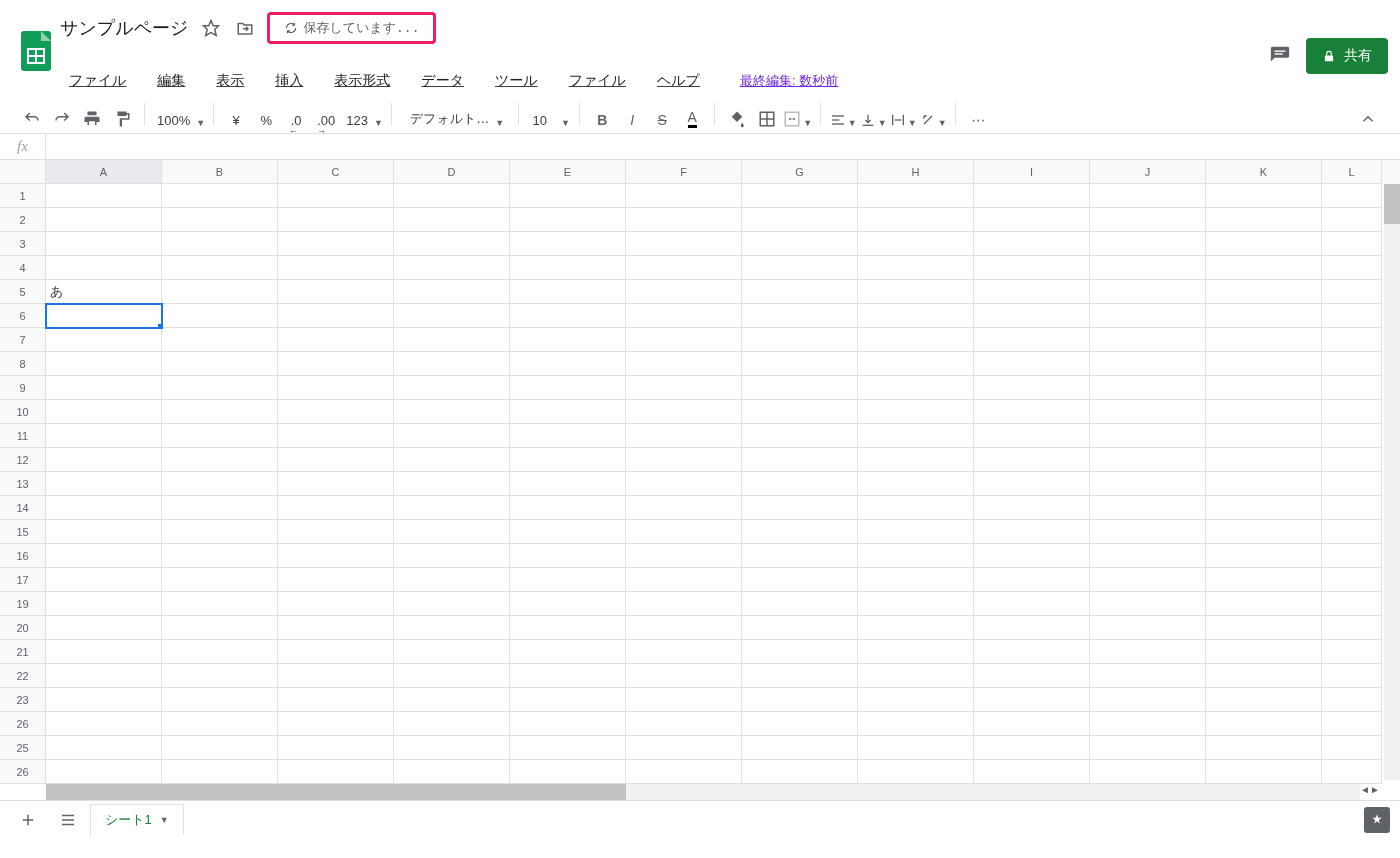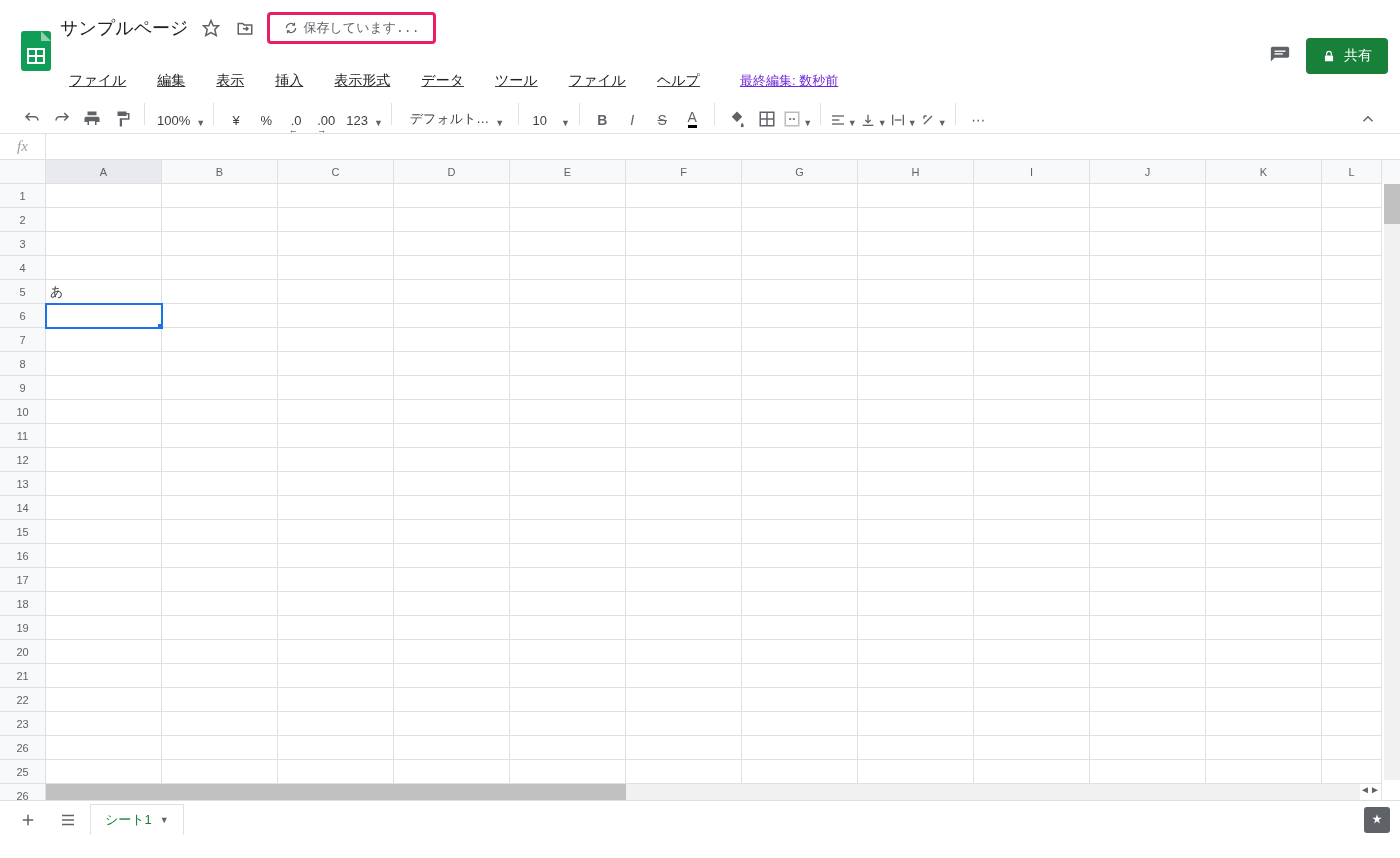--- a/index.html
+++ b/index.html
@@ -526,35 +526,20 @@
         <div class="cell"></div>
         <div class="cell"></div>
         <div class="cell"></div>
         <div class="cell"></div>
         <div class="cell"></div>
         <div class="cell"></div>
         <div class="cell"></div>
         <div class="cell" style="width: 60px;"></div>
       </div>
       <div class="row">
-        <div class="row-h">18</div>
-        <div class="cell"></div>
-        <div class="cell"></div>
-        <div class="cell"></div>
-        <div class="cell"></div>
-        <div class="cell"></div>
-        <div class="cell"></div>
-        <div class="cell"></div>
-        <div class="cell"></div>
-        <div class="cell"></div>
-        <div class="cell"></div>
-        <div class="cell"></div>
-        <div class="cell" style="width: 60px;"></div>
-      </div>
-      <div class="row">
         <div class="row-h">19</div>
         <div class="cell"></div>
         <div class="cell"></div>
         <div class="cell"></div>
         <div class="cell"></div>
         <div class="cell"></div>
         <div class="cell"></div>
         <div class="cell"></div>
         <div class="cell"></div>
         <div class="cell"></div>

